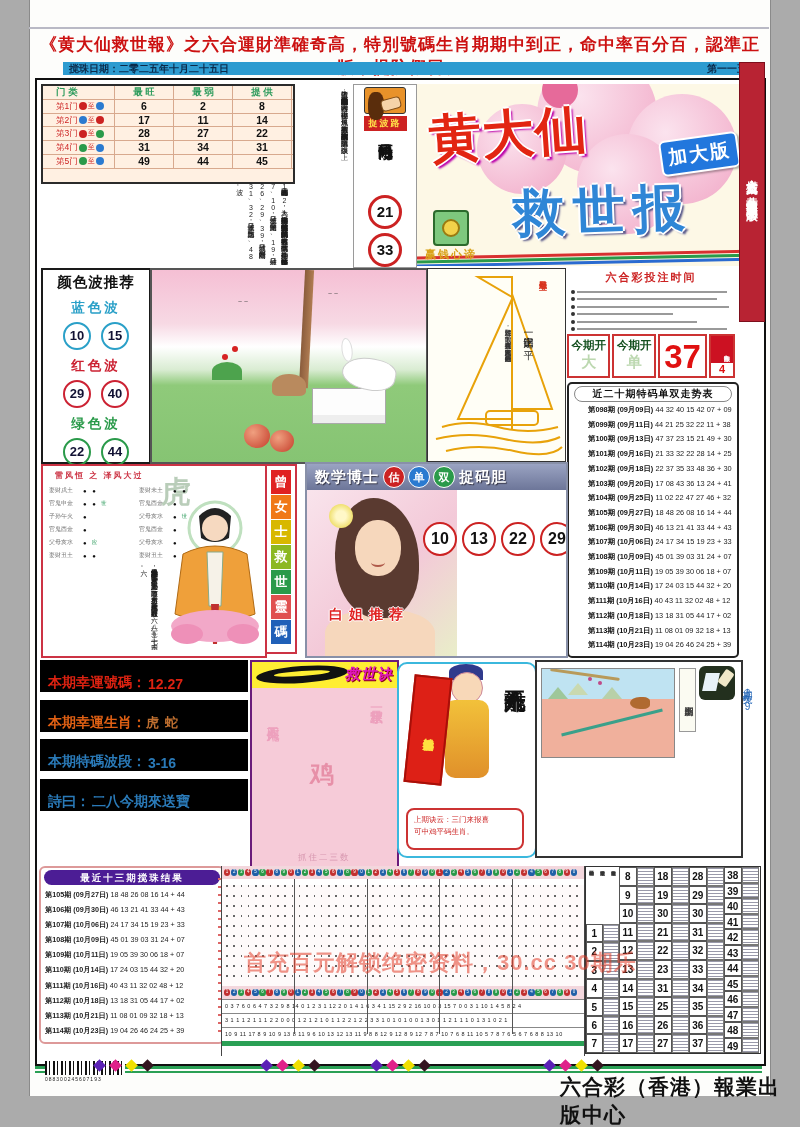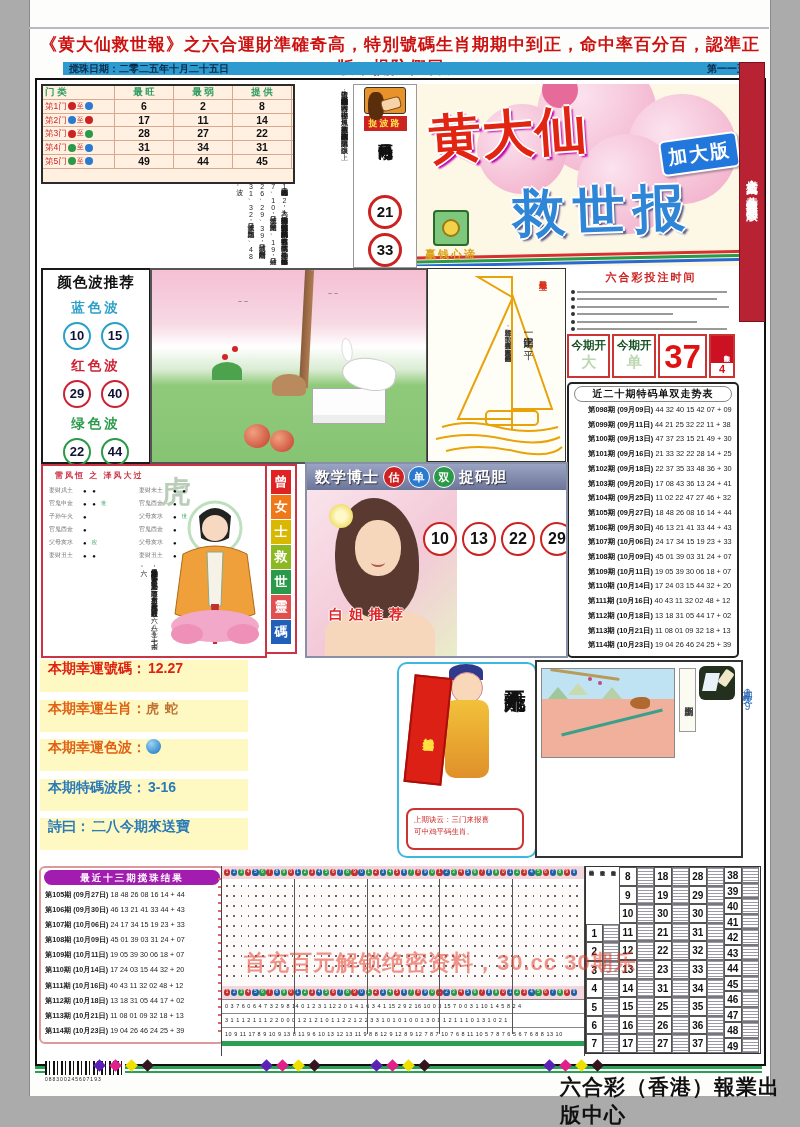--- a/index.html
+++ b/index.html
@@ -19,21 +19,21 @@
   #frame{left:35px;top:78px;width:727px;height:984px;border:2px solid #101010;background:#fff;}
   #banner{left:739px;top:62px;width:24px;height:258px;background:#b82333;border:1px solid #7d0e1c;
           color:#fff;writing-mode:vertical-rl;text-orientation:upright;font-size:11.5px;
           font-weight:bold;text-align:center;line-height:24px;letter-spacing:1px;}
   
   #hotweak{left:4px;top:4px;width:250px;height:96px;background:#fff0e2;border:2px solid #2b2b2b;}
   #hw-title{height:16px;background:#ffd9c4;color:#2a9a5a;font-weight:bold;font-size:11.5px;
             text-align:center;letter-spacing:5px;line-height:16px;border-bottom:1px solid #c96;}
   .hwrow{display:flex;height:12.8px;line-height:12.8px;border-bottom:1px solid #d8a98e;}
   .hwrow>div{border-right:1px solid #d8a98e;box-sizing:border-box;}
-  .hw-gate{width:72px;color:#cc2222;font-size:8.5px;padding-left:2px;display:flex;align-items:center;gap:1px;}
+  .hw-gate{width:72px;color:#cc2222;font-size:8.5px;padding-left:13px;display:flex;align-items:center;gap:1px;}
   .hw-c{width:59px;text-align:center;font-weight:bold;font-size:10.5px;color:#111;}
   .hw-h{color:#2a9a5a;font-size:9.5px;font-weight:bold;}
   .ball{display:inline-block;width:8px;height:8px;border-radius:50%;}
   .zhi{color:#cc2222;font-size:7px;}
   
   .vtext{writing-mode:vertical-rl;text-orientation:upright;color:#1c1c1c;overflow:hidden;}
   #notice{left:257px;top:5px;width:56px;height:180px;font-size:7px;line-height:1.6;}
   #analysis{left:5px;top:103px;width:248px;height:82px;font-size:7px;line-height:1.6;}
   
   #coldtip{left:316px;top:4px;width:62px;height:182px;border:1px solid #9a9a9a;background:#fff;
@@ -135,21 +135,21 @@
   #smile{position:absolute;left:64px;top:68px;width:14px;height:7px;border-bottom:2px solid #b05a4a;border-radius:50%;}
   #flower2{position:absolute;left:22px;top:14px;width:24px;height:24px;background:radial-gradient(circle,#fff8c8 30%,#f0e070 70%);border-radius:50%;}
   #shoulder{position:absolute;left:18px;top:118px;width:110px;height:50px;background:#f6d7bc;border-radius:50% 50% 0 0;}
   #mb-caption{position:absolute;left:22px;top:142px;color:#e02222;font-weight:bold;font-size:14px;letter-spacing:6px;
               text-shadow:-1px 0 #fff,1px 0 #fff,0 1px #fff,0 -1px #fff;}
   #mb-nums{position:absolute;left:116px;top:58px;display:flex;gap:5px;}
   .mb-circ{width:30px;height:30px;border:2px solid #c22;border-radius:50%;background:#fff;
            font-size:16px;font-weight:bold;color:#111;text-align:center;line-height:30px;}
   
   #lucky{left:3px;top:580px;width:208px;height:204px;}
-  .lkrow{height:32px;background:#fef9c3;margin-bottom:7.5px;display:flex;align-items:flex-start;padding-left:8px;
+  .lkrow{height:32px;background:#000000;margin-bottom:7.5px;display:flex;align-items:flex-end;padding-left:8px;
          font-size:14px;font-weight:bold;white-space:nowrap;}
   .lk-red{color:#dd2211;} .lk-blue{color:#2a7ab8;} .lk-org{color:#e06014;}
   .lkball{width:15px;height:15px;border-radius:50%;background:radial-gradient(circle at 35% 30%,#9ad4f5,#1670c0);display:inline-block;}
   .animal{color:#c07030;font-size:13px;margin-right:6px;}
   
   #jiushi{left:213px;top:580px;width:145px;height:210px;border:2px solid #6a1b7a;background:#f6cbd8;overflow:hidden;}
   #js-bar{height:26px;background:#ffee33;position:relative;}
   #js-swoosh{position:absolute;left:4px;top:4px;width:92px;height:17px;background:#111;border-radius:50%;transform:rotate(-4deg);}
   #js-swoosh::after{content:"";position:absolute;left:18px;top:5px;width:56px;height:5px;background:#ffee33;border-radius:50%;}
   #js-title{position:absolute;right:4px;top:3px;color:#e015c0;font-weight:bold;font-size:15px;font-style:italic;letter-spacing:1px;text-shadow:1px 1px 0 #801;}
@@ -178,21 +178,21 @@
   #branch{position:absolute;left:8px;top:4px;width:70px;height:3px;background:#b89a5a;border-radius:3px;transform:rotate(8deg);}
   .berry{position:absolute;width:4px;height:4px;border-radius:50%;background:#c04a88;}
   #tj-label{position:absolute;left:142px;top:6px;width:15px;height:62px;border:1px solid #999;
             writing-mode:vertical-rl;text-orientation:upright;font-size:9px;color:#333;text-align:center;background:#fbfbf2;}
   #tj-icon{position:absolute;left:162px;top:4px;width:36px;height:34px;background:#23301e;border-radius:6px;}
   #tj-icon::before{content:"";position:absolute;left:5px;top:7px;width:14px;height:18px;background:#e8f2f8;transform:skewX(-12deg);}
   #tj-icon::after{content:"";position:absolute;right:4px;top:4px;width:10px;height:16px;background:#f0e8c8;transform:rotate(35deg);border-radius:2px;}
   #sidetext{left:703px;top:600px;writing-mode:vertical-rl;text-orientation:upright;color:#2a6ab8;font-size:10px;letter-spacing:2px;}
   
   #results{left:2px;top:786px;width:182px;height:174px;border:2px solid #dd9999;border-radius:6px;background:#fff;position:absolute;}
-  #res-title{margin:2px 3px;height:15px;background:#a21caf;border-radius:8px;color:#fff;font-weight:bold;
+  #res-title{margin:2px 3px;height:15px;background:#4c1d95;border-radius:8px;color:#fff;font-weight:bold;
              font-size:9.5px;text-align:center;line-height:15px;letter-spacing:2px;}
   .rrow{font-size:7.2px;line-height:15.1px;white-space:nowrap;padding-left:4px;color:#222;}
   #res-dots{position:absolute;right:-1px;top:10px;width:6px;height:155px;
             background:repeating-linear-gradient(180deg,#d66 0 2px,transparent 2px 8px);}
   
   #beadchart{left:184px;top:786px;width:362px;height:190px;background:#fff;border-left:1px solid #444;border-right:1px solid #444;overflow:hidden;}
   .beadrow{height:13px;background:#f3d7dd;display:flex;align-items:center;padding-left:2px;gap:0.9px;}
   .bead{width:6.2px;height:6.2px;border-radius:50%;color:#fff;font-size:4.5px;text-align:center;line-height:6.2px;flex:none;}
   #dots{position:relative;height:101px;background:#fefafa;}
   .dotline{height:1.5px;margin:0 4px;background:repeating-linear-gradient(90deg,#666 0 1.5px,transparent 1.5px 7.3px);}
@@ -551,33 +551,39 @@
       <div class="lkrow">
         <span class="lk-red">本期幸運號碼：</span>
         <span class="lk-red" style="margin-left: 2px;">12.27</span>
       </div>
       <div class="lkrow">
         <span class="lk-org">本期幸運生肖：</span>
         <span class="animal">虎</span>
         <span class="animal">蛇</span>
       </div>
       <div class="lkrow">
-        <span class="lk-org">本期幸運色波：</span>
-        <span class="lkball"></span>
-      </div>
-      <div class="lkrow">
         <span class="lk-blue">本期特碼波段：</span>
         <span class="lk-blue" style="margin-left: 2px;">3-16</span>
       </div>
       <div class="lkrow">
         <span class="lk-blue">詩曰：</span>
         <span class="lk-blue" style="margin-left: 2px;">二八今期來送寶</span>
       </div>
     </div>
 
+  <div class="abs" id="jiushi">
+    <div id="js-bar">
+      <div id="js-swoosh"></div>
+      <div id="js-title">救世诀</div>
+    </div>
+    <div class="js-v" style="right:12px;top:38px;">望穿秋水只一载</div>
+    <div class="js-v" style="left:12px;top:56px;">四二八九何不来</div>
+    <div id="js-center">鸡</div>
+    <div id="js-bottom">抓住二三数</div>
+  </div>
 
   <div class="abs" id="caishen">
     <div id="boyhat"></div>
     <div id="boyhead"></div>
     <div id="boybody"></div>
     <div id="scroll">小财神赢钱诀</div>
     <div id="bjphrase">八九不離十</div>
     <div id="csnote">
       <div>上期诀云：三门来报喜</div>
       <div>可中鸡平码生肖。</div>

